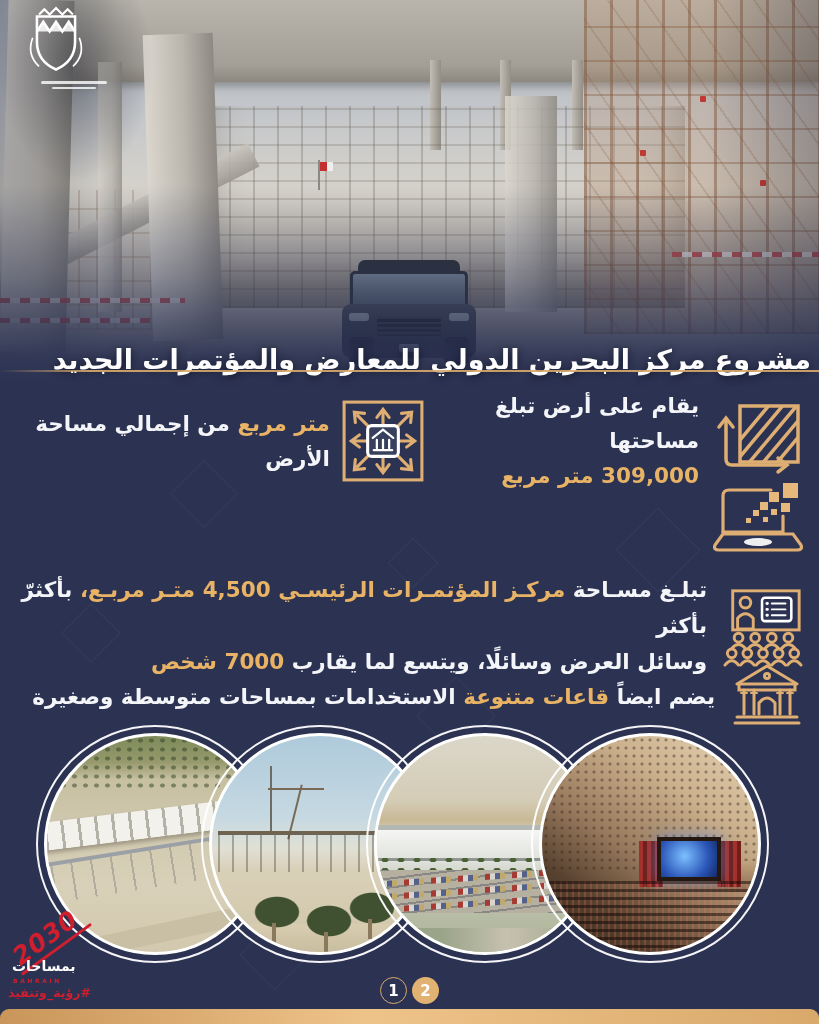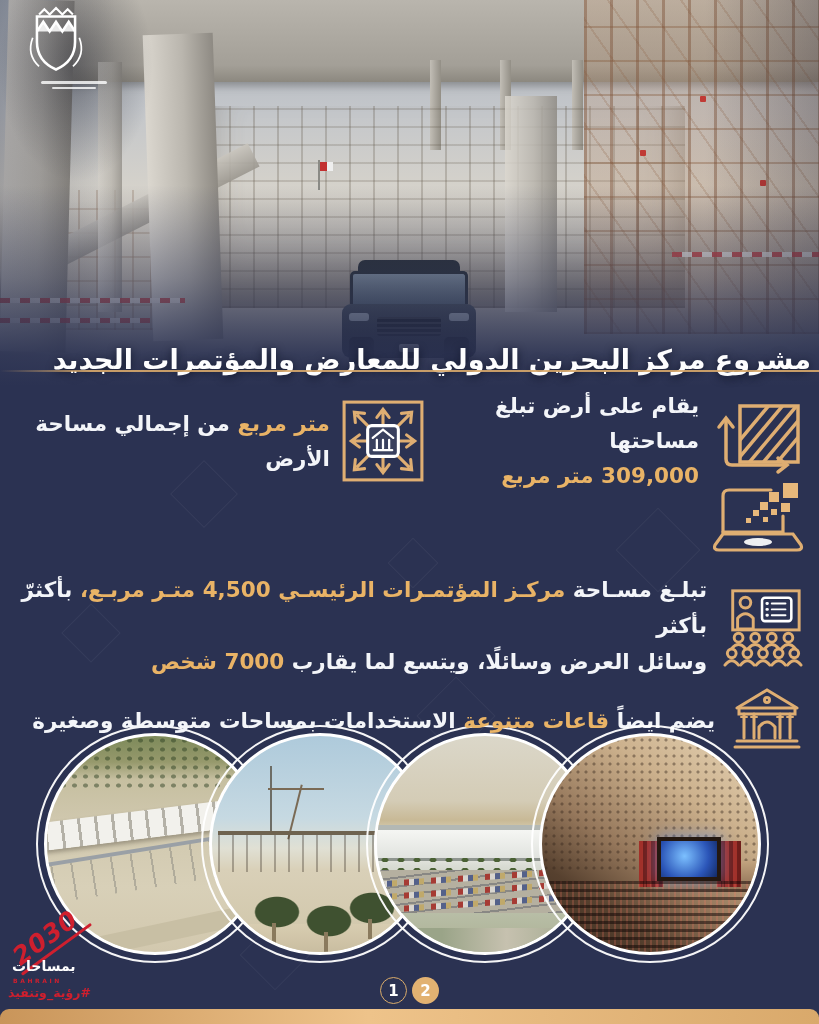--- a/index.html
+++ b/index.html
@@ -66,21 +66,21 @@
   
   .title{position:absolute;top:326px;left:8px;right:8px;text-align:right;z-index:5;
     color:#fdfdfe;font-size:27px;font-weight:700;text-shadow:0 2px 9px rgba(8,12,28,.75);}
   .title-underline{position:absolute;top:370px;left:0;right:0;z-index:5;height:2px;
     background:linear-gradient(90deg,transparent 0,rgba(217,169,107,.9) 11%,rgba(217,169,107,.9) 100%);}
   
   .row{position:absolute;left:14px;right:14px;display:flex;align-items:center;gap:14px;z-index:4;}
   .row1{top:388px;}
   .row2{top:482px;}
   .row3{top:572px;}
-  .row4{top:686px;}
+  .row4{top:662px;}
   .fact-col{display:flex;align-items:center;gap:10px;}
   .col-a{width:47%;}
   .col-b{width:53%;}
   .fact-icon{flex:0 0 auto;display:flex;align-items:center;justify-content:center;}
   .fact-text{flex:1 1 auto;font-weight:700;font-size:21.5px;line-height:35px;text-align:right;}
   .row2 .fact-text,.row3 .fact-text{line-height:36px;}
   .g{color:#e9b366;}
   .w{color:#f3f5f9;}
   
   .circle-w{position:absolute;top:733px;width:222px;height:222px;}

